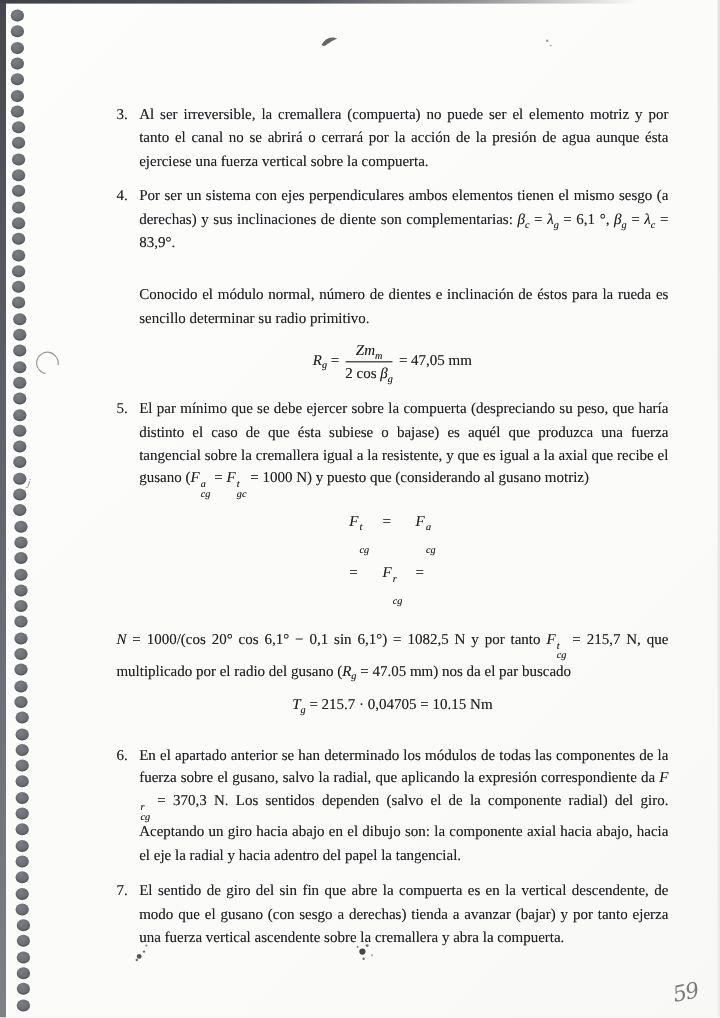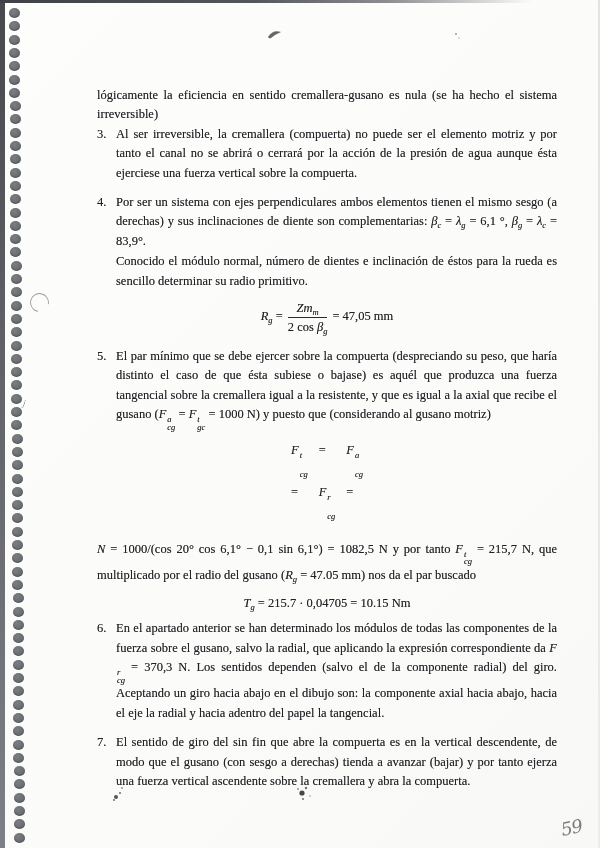--- a/index.html
+++ b/index.html
@@ -174,31 +174,30 @@
     <circle cx="10" cy="13" r="2.6" fill="#46474b"></circle>
       <circle cx="14" cy="8" r="1.2" fill="#6d6e72"></circle>
     <circle cx="6" cy="9" r="0.9" fill="#8a8b8e"></circle>
       <circle cx="11" cy="19" r="1" fill="#6d6e72"></circle>
     <circle cx="18" cy="16" r="0.8" fill="#9a9b9d"></circle>
   </svg>
   <div class="pagenum">59</div>
 
   <div class="content">
 
-    <p class="block">lógicamente la eficiencia en sentido cremallera-gusano es nula (se ha hecho el sistema irreversible)</p>
 
     <div class="item">
       <span class="num">3.</span>
       <p>Al ser irreversible, la cremallera (compuerta) no puede ser el elemento motriz y por tanto el canal no se abrirá o cerrará por la acción de la presión de agua aunque ésta ejerciese una fuerza vertical sobre la compuerta.</p>
     </div>
 
     <div class="item">
       <span class="num">4.</span>
       <p>Por ser un sistema con ejes perpendiculares ambos elementos tienen el mismo sesgo (a derechas) y sus inclinaciones de diente son complementarias: <span><i>β</i><sub>c</sub></span> = <span><i>λ</i><sub>g</sub></span> = 6,1 °, <span><i>β</i><sub>g</sub></span> = <span><i>λ</i><sub>c</sub></span> = 83,9°.</p>
-      <p style="margin-top:1px">Conocido el módulo normal, número de dientes e inclinación de éstos para la rueda es sencillo determinar su radio primitivo.</p>
+      <p style="margin-top:24px">Conocido el módulo normal, número de dientes e inclinación de éstos para la rueda es sencillo determinar su radio primitivo.</p>
     </div>
 
     <div class="formula">
       <span><span><i>R</i><sub>g</sub></span> =</span><span class="frac"><span class="fnum"><span><i>Zm</i><sub>m</sub></span></span><span class="fden">2 cos <span><i>β</i><sub>g</sub></span></span></span><span>= 47,05 mm</span>
     </div>
 
     <div class="item">
       <span class="num">5.</span>
       <p>El par mínimo que se debe ejercer sobre la compuerta (despreciando su peso, que haría distinto el caso de que ésta subiese o bajase) es aquél que produzca una fuerza tangencial sobre la cremallera igual a la resistente, y que es igual a la axial que recibe el gusano (<span><i>F</i><span class="ms">
               <span>a</span>
@@ -225,21 +224,21 @@
               <span>cg</span>
             </span></span></span>
       <span class="eq-eq">=</span>
     </div>
 
     <p class="block" style="margin-top:2px"><i>N</i> = 1000/(cos 20° cos 6,1° − 0,1 sin 6,1°) = 1082,5 N y por tanto <span><i>F</i><span class="ms">
             <span>t</span>
             <span>cg</span>
           </span></span> = 215,7 N, que multiplicado por el radio del gusano (<span><i>R</i><sub>g</sub></span> = 47.05 mm) nos da el par buscado</p>
 
-    <div class="formula" style="margin-top:9px;margin-bottom:6px"><span><i>T</i><sub>g</sub></span> = 215.7 · 0,04705 = 10.15 Nm</div>
+    <div class="formula" style="margin-top:9px;margin-bottom:22px"><span><i>T</i><sub>g</sub></span> = 215.7 · 0,04705 = 10.15 Nm</div>
 
     <div class="item">
       <span class="num">6.</span>
       <p>En el apartado anterior se han determinado los módulos de todas las componentes de la fuerza sobre el gusano, salvo la radial, que aplicando la expresión correspondiente da <span><i>F</i><span class="ms">
               <span>r</span>
               <span>cg</span>
             </span></span> = 370,3 N. Los sentidos dependen (salvo el de la componente radial) del giro. Aceptando un giro hacia abajo en el dibujo son: la componente axial hacia abajo, hacia el eje la radial y hacia adentro del papel la tangencial.</p>
     </div>
 
     <div class="item">

